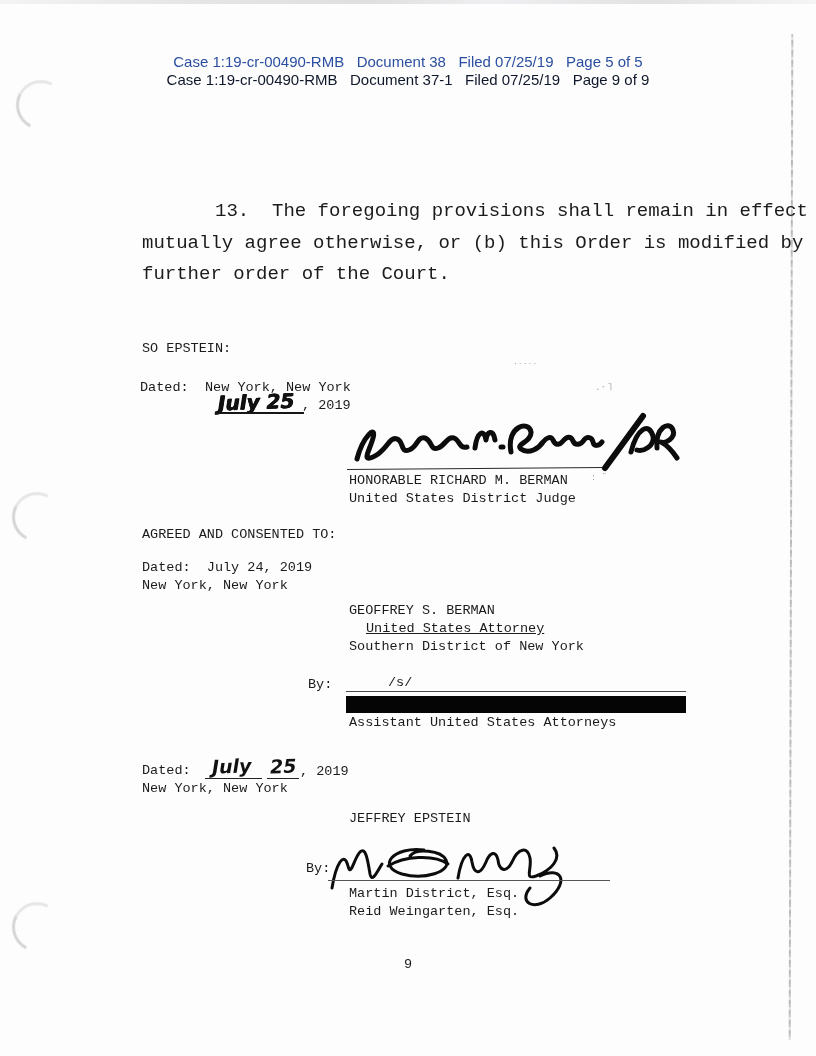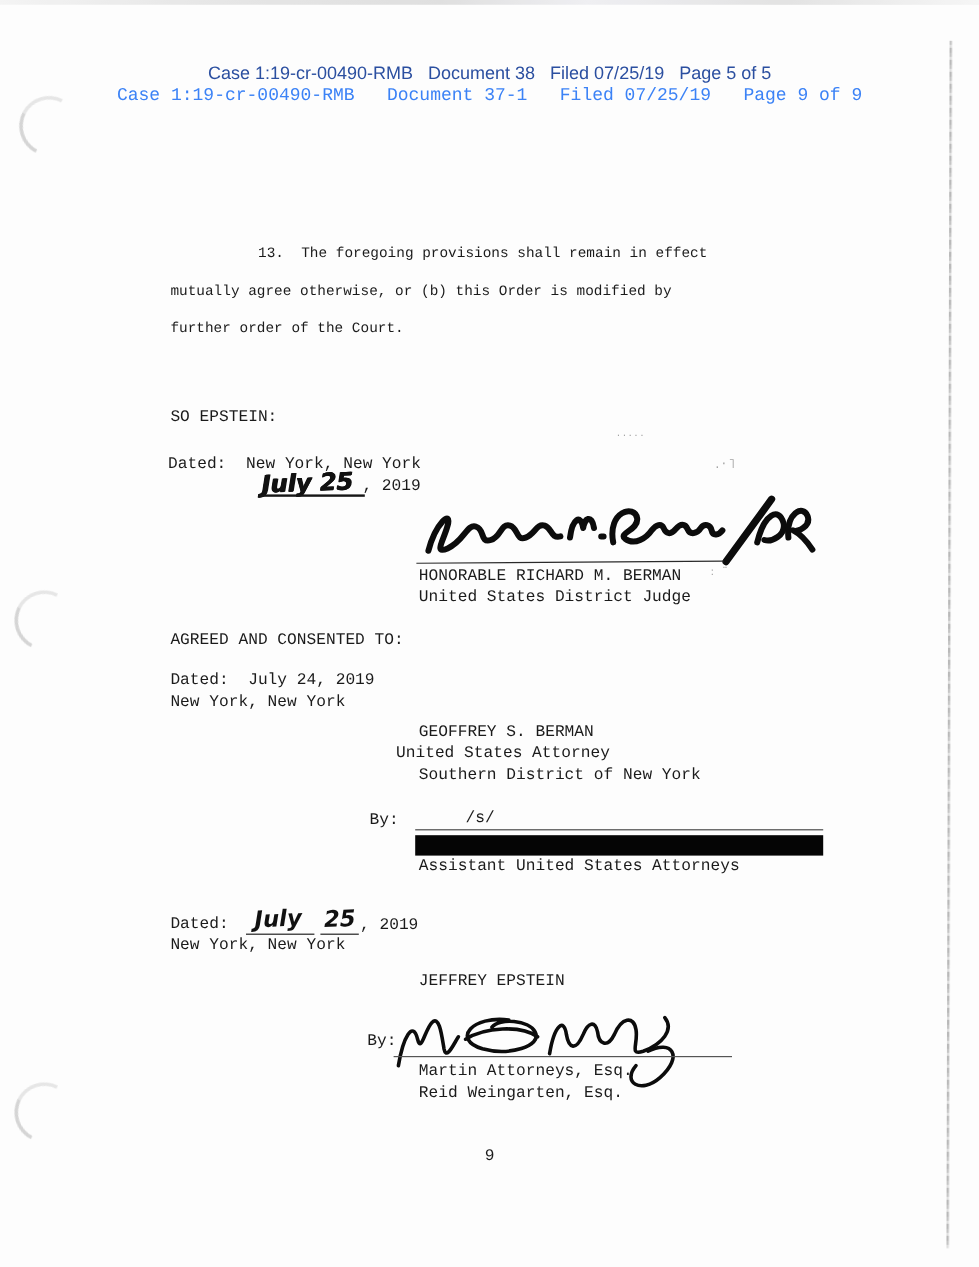--- a/index.html
+++ b/index.html
@@ -6,24 +6,24 @@
   #page{
     position:relative;width:816px;height:1056px;background:#fdfdfd;
     overflow:hidden;font-family:"Liberation Mono","DejaVu Sans Mono",monospace;
     color:#1b1b1b;
   }
   .mono{position:absolute;font-family:"Liberation Mono","DejaVu Sans Mono",monospace;
         font-size:13.5px;line-height:18px;white-space:pre;color:#1b1b1b;}
   .header-line{position:absolute;width:816px;text-align:center;
         font-family:"Liberation Sans","DejaVu Sans",sans-serif;font-size:15px;white-space:pre;}
   .hdr-blue{color:#2b4fa0;}
-  .hdr-black{color:#3b82f6;font-family:Liberation Mono, monospace;}
+  .hdr-black{color:#0f172a;}
   .para{position:absolute;left:142px;top:196px;width:540px;}
   .para .pline{font-family:"Liberation Mono","DejaVu Sans Mono",monospace;
-        font-size:12px;line-height:31.5px;white-space:pre;}
+        font-size:19px;line-height:31.5px;white-space:pre;}
   .para .pline.first{padding-left:73px;}
   .hand{position:absolute;font-family:"DejaVu Sans",sans-serif;font-style:italic;
         color:#111;transform:rotate(-2deg);}
   .hand-bold{font-weight:bold;font-size:20px;
         text-shadow:0.6px 0 #111,-0.4px 0 #111,0 0.4px #111;}
   .hand-light{font-weight:600;font-size:19px;}
   .uline{position:absolute;background:#2a2a2a;height:1.4px;}
   .uline-thin{position:absolute;background:#4a4a4a;height:1px;}
   .redact{position:absolute;background:#050505;}
   .sig-svg{position:absolute;}
@@ -81,21 +81,21 @@
   </svg>
   <div class="uline" style="left:347px;top:468px;width:256px;transform:rotate(-0.4deg);"></div>
   <div class="mono" style="left:349px;top:472px;">HONORABLE RICHARD M. BERMAN</div>
   <div class="mono" style="left:349px;top:490px;">United States District Judge</div>
 
   <div class="mono" style="left:142px;top:526px;">AGREED AND CONSENTED TO:</div>
 
   <div class="mono" style="left:142px;top:559px;">Dated:  July 24, 2019</div>
   <div class="mono" style="left:142px;top:577px;">New York, New York</div>
   <div class="mono" style="left:349px;top:602px;">GEOFFREY S. BERMAN</div>
-  <div class="mono" style="left:330px;top:620px;">United States Attorney</div>
+  <div class="mono" style="left:366px;top:620px;text-decoration:underline;">United States Attorney</div>
   <div class="mono" style="left:349px;top:638px;">Southern District of New York</div>
 
   <div class="mono" style="left:308px;top:676px;">By:</div>
   <div class="mono" style="left:388px;top:674px;">/s/</div>
   <div class="uline-thin" style="left:346px;top:691px;width:340px;"></div>
   <div class="redact" style="left:346px;top:696px;width:340px;height:17px;"></div>
   <div class="mono" style="left:349px;top:714px;">Assistant United States Attorneys</div>
 
   <div class="mono" style="left:142px;top:762px;">Dated:</div>
   <div class="hand hand-light" style="left:212px;top:755px;">July</div>
@@ -107,18 +107,18 @@
 
   <div class="mono" style="left:349px;top:810px;">JEFFREY EPSTEIN</div>
   <div class="mono" style="left:306px;top:860px;">By:</div>
   <svg class="sig-svg" style="left:324px;top:836px;" width="250" height="72" viewBox="0 0 250 72">
     <path stroke-width="3" d="M8 52 C 12 28 20 14 24 30 C 27 42 30 22 36 16 C 42 10 44 26 46 38 C 48 48 54 34 58 28"></path>
     <path stroke-width="3" d="M100 14 C 70 10 52 30 78 38 C 100 44 128 36 122 24 C 117 14 92 12 86 20 M64 30 C 80 20 110 18 124 28"></path>
     <path stroke-width="3" d="M134 42 C 138 18 146 12 148 26 C 150 38 156 40 162 26 C 166 16 172 14 174 24 C 175 34 182 38 188 26 C 194 12 204 10 206 22 C 208 34 200 44 212 40 C 228 34 238 22 230 12"></path>
     <path stroke-width="3" d="M216 40 C 236 30 246 44 226 62 C 210 76 194 66 206 52"></path>
   </svg>
   <div class="uline-thin" style="left:328px;top:880px;width:282px;background:#555;"></div>
-  <div class="mono" style="left:349px;top:885px;">Martin Attorneys, Esq.</div>
+  <div class="mono" style="left:349px;top:885px;">Martin District, Esq.</div>
   <div class="mono" style="left:349px;top:903px;">Reid Weingarten, Esq.</div>
 
   <div class="mono" style="left:404px;top:956px;">9</div>
 
 </div>
 
 </body></html>

